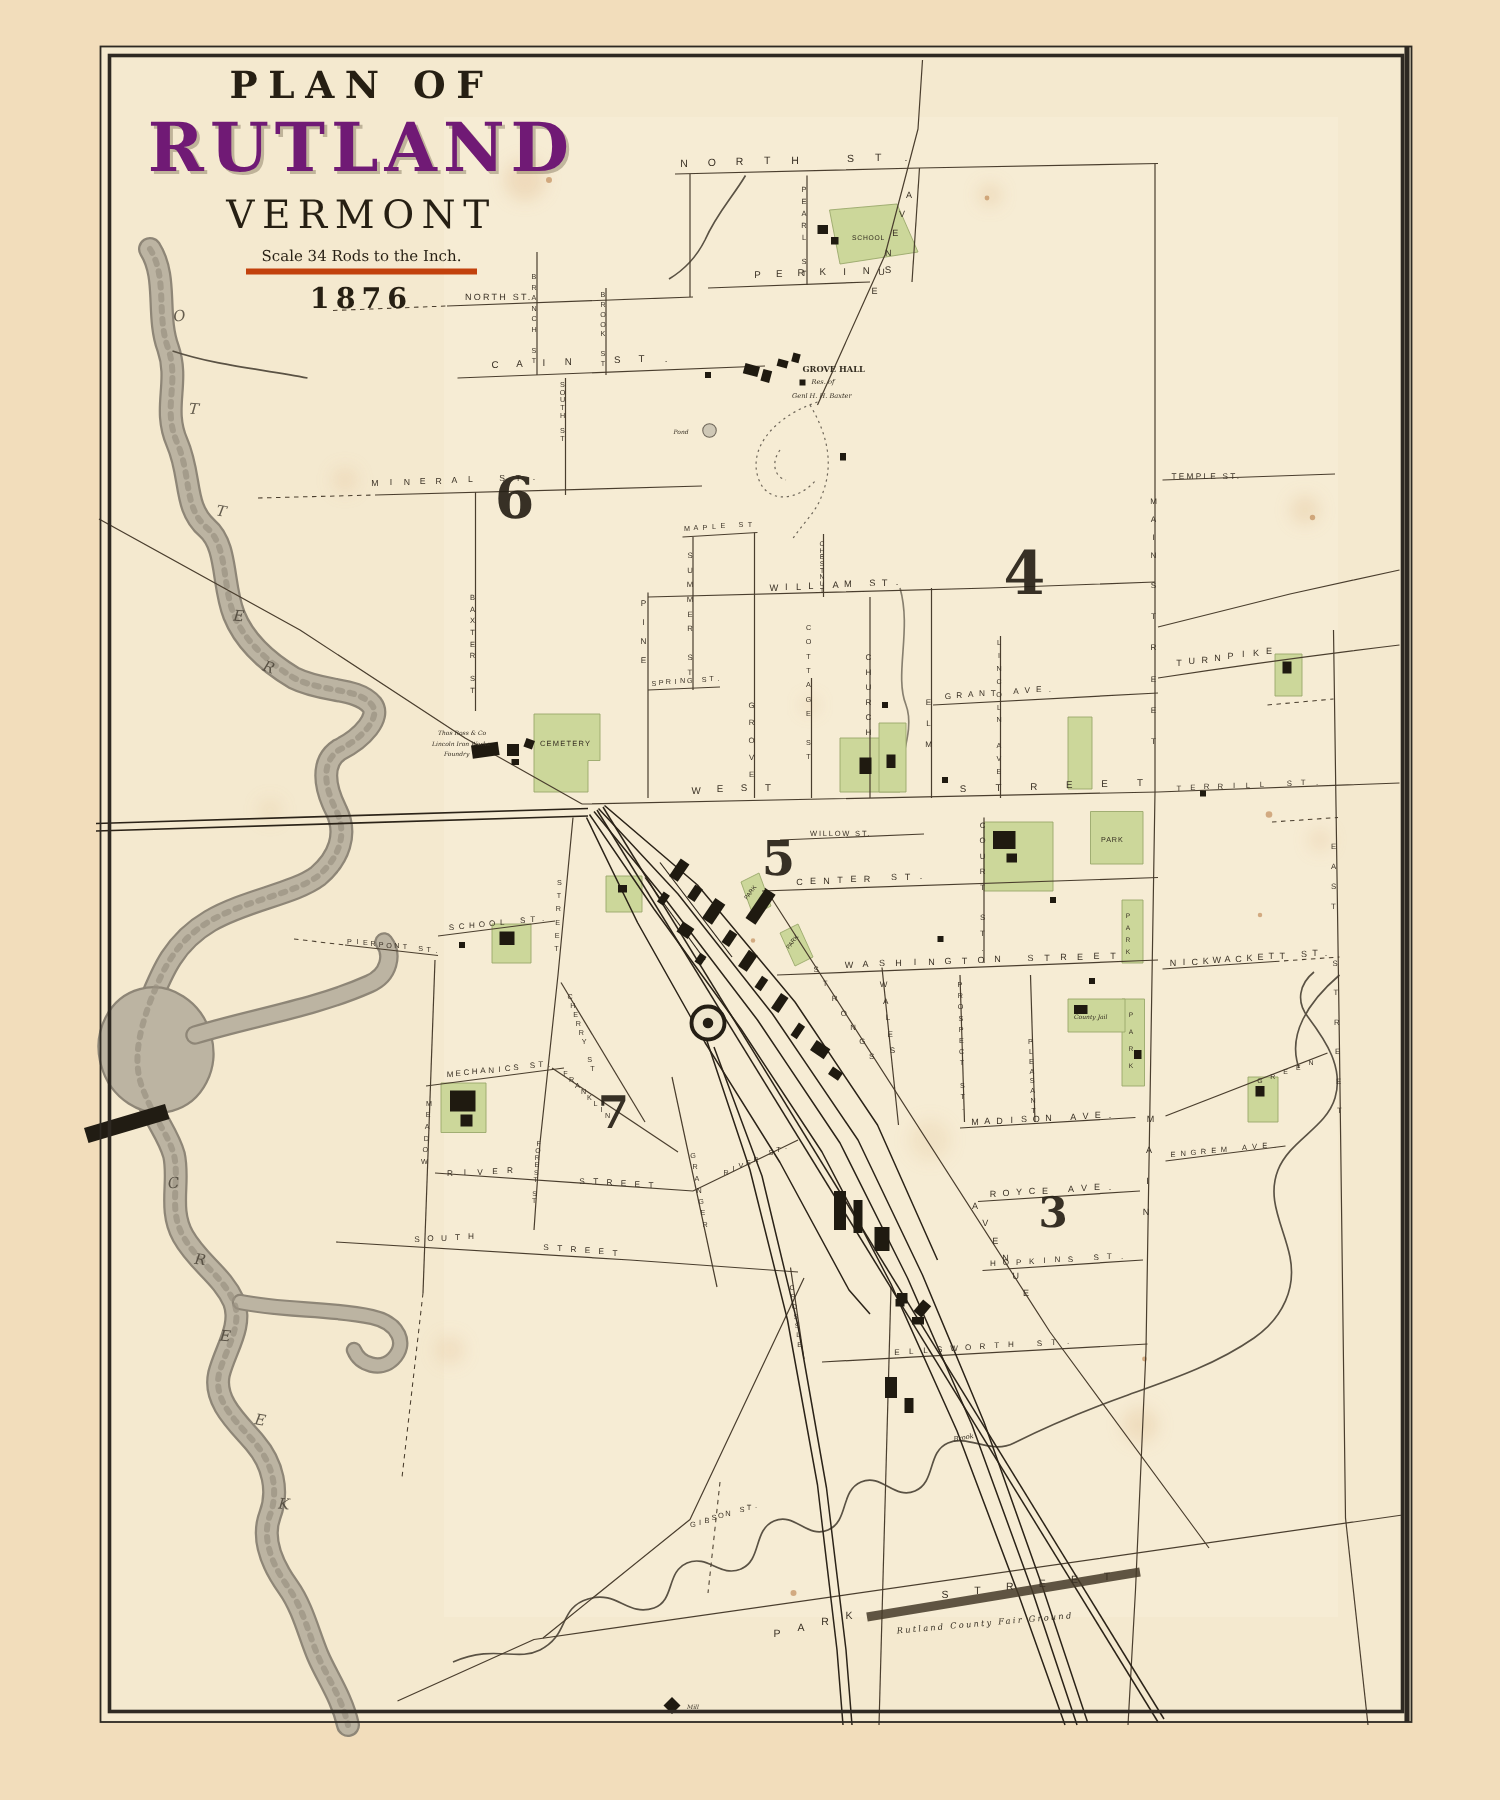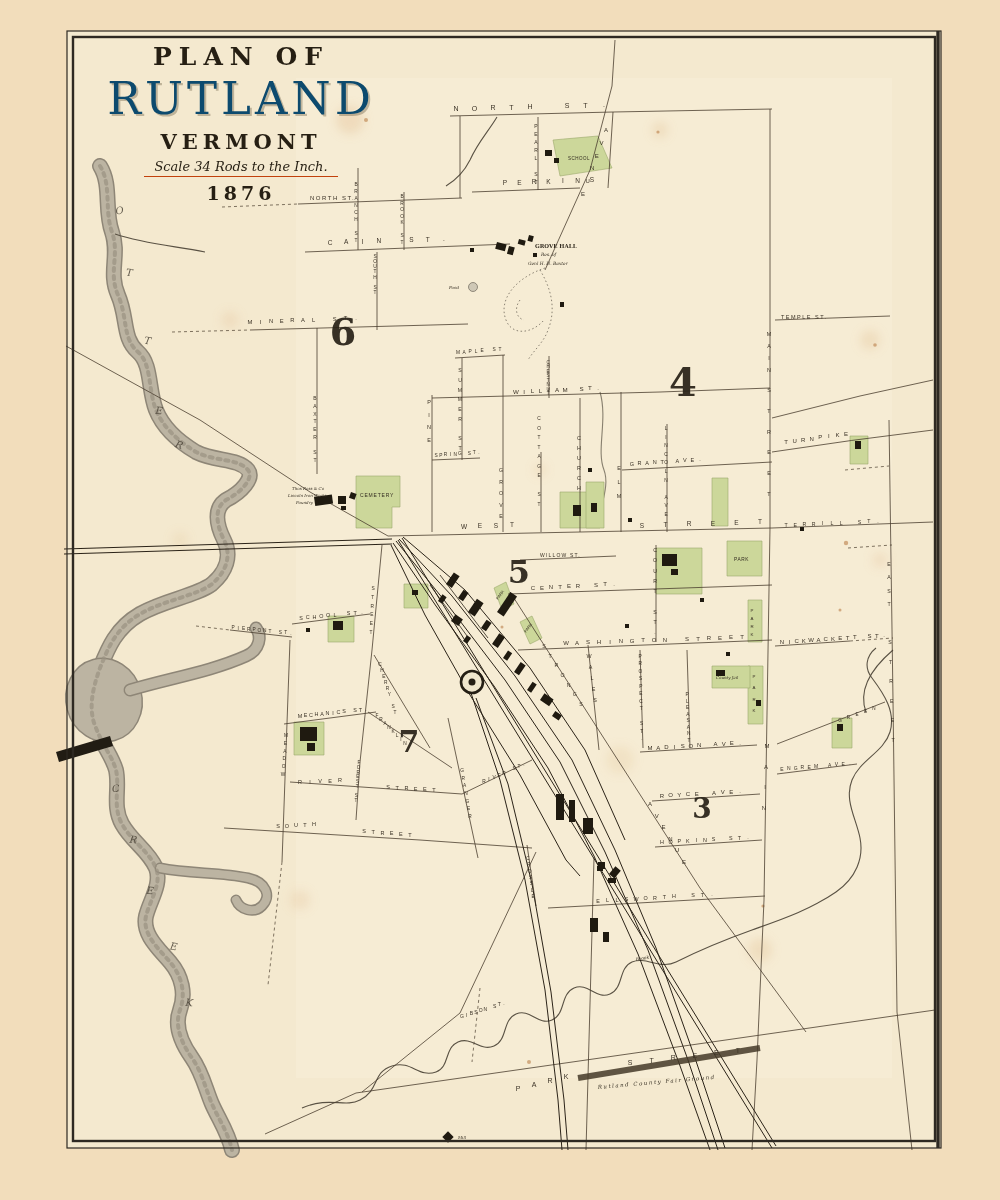--- a/index.html
+++ b/index.html
@@ -2,26 +2,26 @@
 <html><head>
 <meta charset="utf-8">
 <style>
   html,body{margin:0;padding:0;background:#f2ddbb;}
   #stage{position:relative;width:1000px;height:1200px;overflow:hidden;
          font-family:"Liberation Sans",sans-serif;background:#f2ddbb;padding-left:15px;}
   #mapsvg{position:absolute;left:0;top:0;}
   .title-block{position:absolute;left:86px;top:42px;width:310px;text-align:center;
                color:#261f13;font-family:"DejaVu Serif",serif;z-index:5;pointer-events:none;}
   .t-planof{font-size:25px;font-weight:700;letter-spacing:7px;}
-  .t-main{font-size:45px;font-weight:400;letter-spacing:4px;margin-top:1px;color:#0c4a6e;
+  .t-main{font-size:45px;font-weight:700;letter-spacing:4px;margin-top:1px;color:#701a75;
           text-shadow:2px 2px 0 rgba(70,56,30,.30),-1px -1px 0 rgba(246,235,210,.7);}
   .t-county{font-size:22px;font-weight:700;letter-spacing:2px;margin-top:1px;}
-  .t-state{font-size:21px;font-weight:700;letter-spacing:5px;margin-top:4px;}
-  .t-scale{font-size:13px;font-style:italic;margin-top:5px;display:inline-block;
-           border-bottom:1px solid #c2410c;padding:0 10px 2px;}
+  .t-state{font-size:26px;font-weight:400;letter-spacing:5px;margin-top:4px;}
+  .t-scale{font-size:10px;margin-top:5px;display:inline-block;
+           border-bottom:4px solid #c2410c;padding:0 10px 2px;}
   .t-year{font-size:19px;letter-spacing:4px;margin-top:5px;font-weight:700;text-align:center;}
   text{user-select:none;}
   .lbl{font-family:"Liberation Sans",sans-serif;fill:#3b3226;}
   .plc{fill:#332c20;}
   .dst{font-family:"DejaVu Serif",serif;font-weight:700;fill:#262016;opacity:.92;}
   .wtr{font-family:"DejaVu Serif",serif;font-style:italic;fill:#4a4337;opacity:.85;}
 </style>
 </head>
 <body>
 

